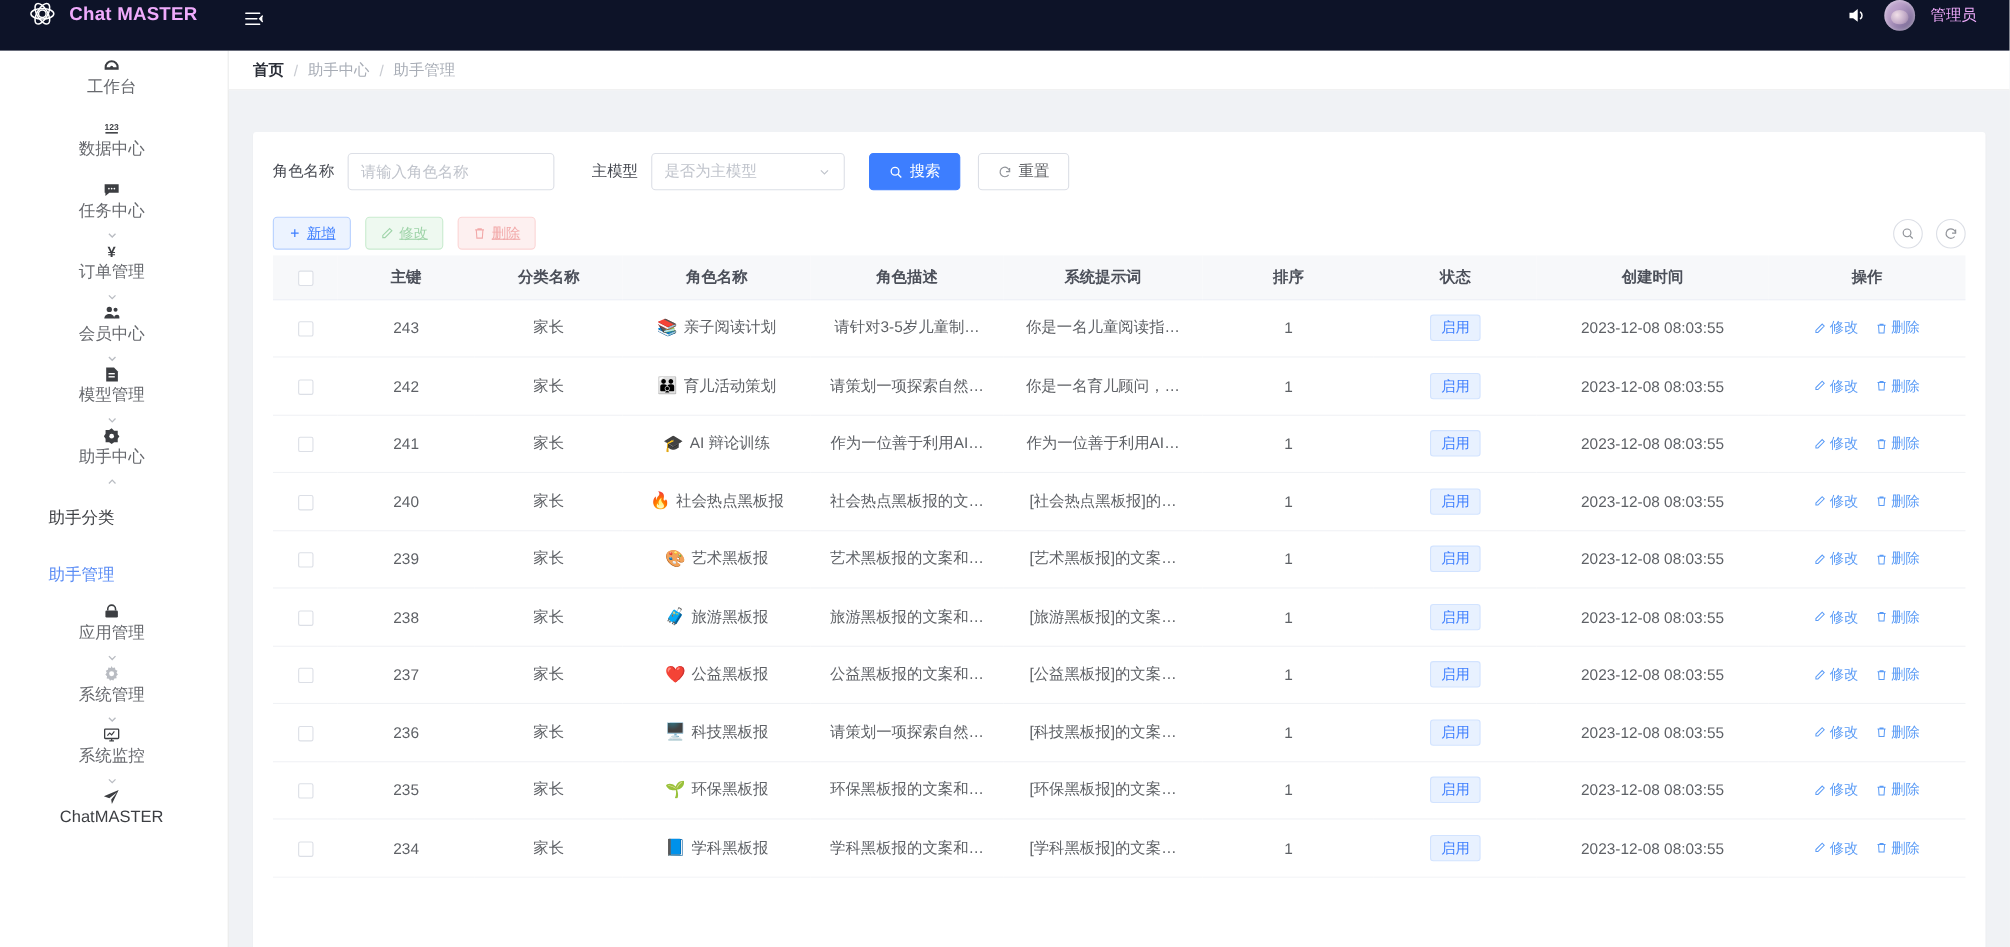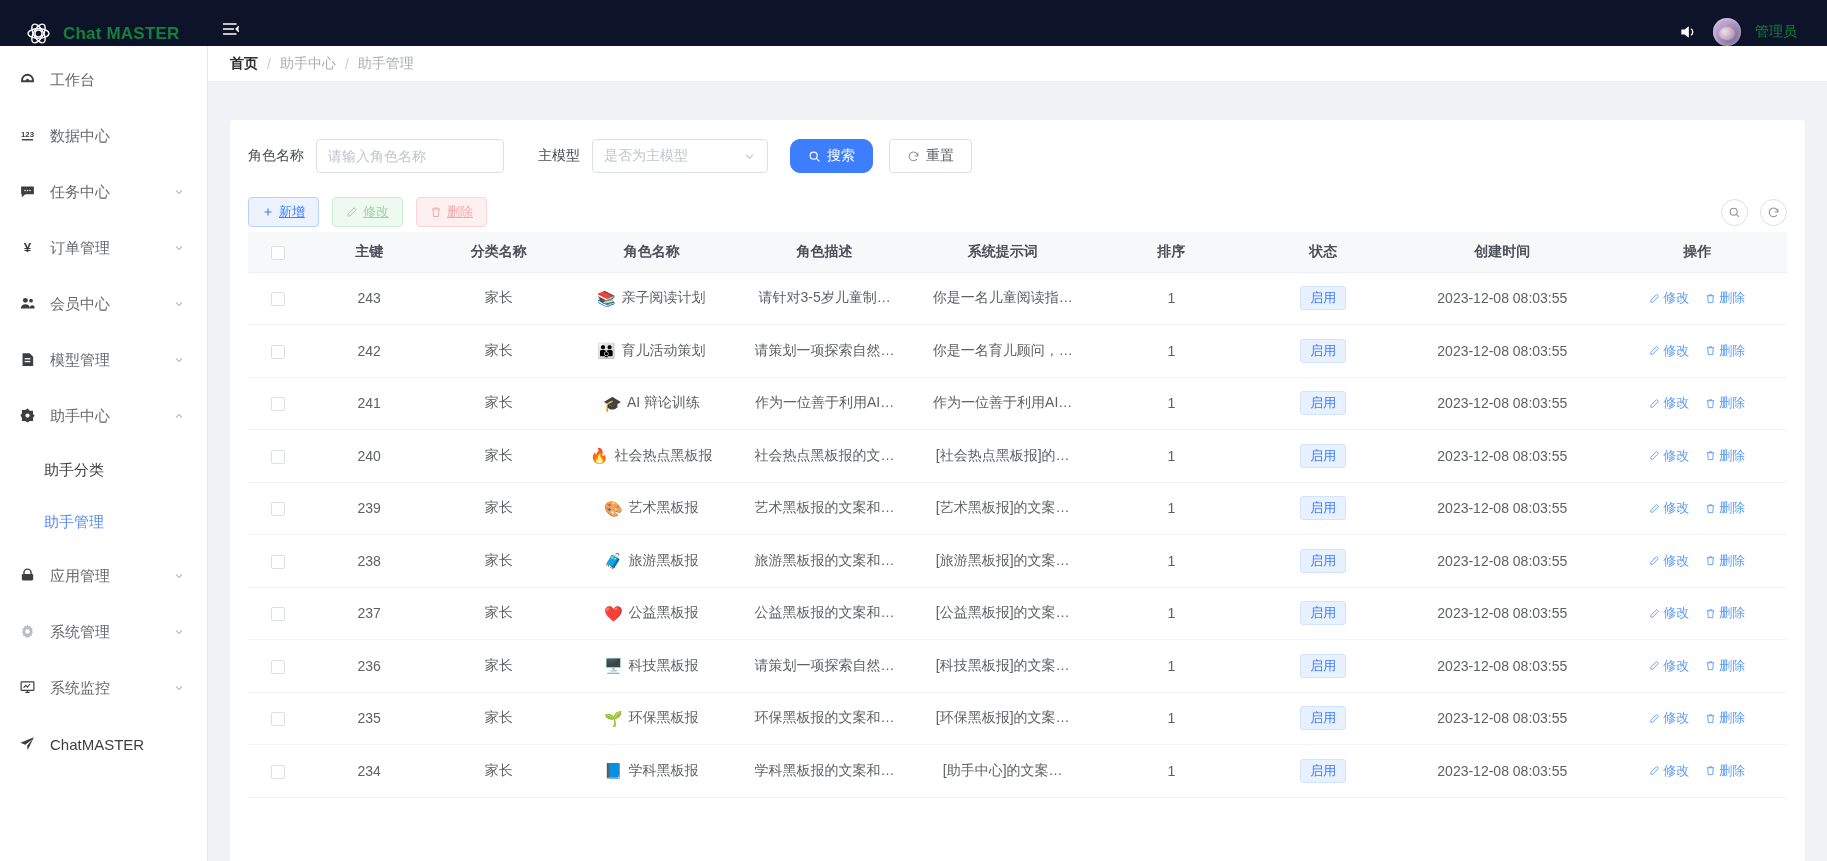--- a/index.html
+++ b/index.html
@@ -8,22 +8,22 @@
     font-family: "Liberation Sans", "DejaVu Sans", sans-serif;
     background: #f0f2f5;
     overflow: hidden;
   }
   body { display: flex; flex-direction: column; }
 
   
   .topbar {
     height: 46px; min-height: 46px;
     background: #0d1328;
-    display: flex; align-items: flex-end;
-    color: #15803d;
+    display: flex; align-items: flex-start;
+    color: #f0abfc;
     position: relative; z-index: 20;
   }
   .brand {
     display: flex; align-items: center; gap: 12px;
     width: 208px; padding-left: 26px;
   }
   .brand-logo { width: 25px; height: 25px; flex: 0 0 25px; }
   .brand-name { font-size: 17px; font-weight: bold; letter-spacing: .2px; }
   .collapse-btn {
     margin-left: 6px; width: 34px; height: 34px;
@@ -56,21 +56,21 @@
     width: 208px; min-width: 208px;
     background: #fff;
     border-right: 1px solid #e8e8e8;
     padding-top: 6px;
     overflow: hidden;
   }
   .nav-item {
     height: 56px; display: flex; align-items: center;
     padding: 0 22px 0 18px;
     color: #67696e; font-size: 15px; cursor: pointer;
-    gap: 14px;
+    flex-direction: column;
   }
   .nav-ico { width: 18px; height: 18px; flex: 0 0 18px; display: flex; align-items: flex-start; justify-content: center; color: #3c3e42; }
   .nav-label { flex: 1; white-space: nowrap; }
   .nav-arrow { width: 12px; height: 12px; color: #b9bcc2; flex: 0 0 12px; }
   .sub-item {
     height: 52px; display: flex; align-items: center;
     padding-left: 44px; font-size: 15px; color: #3c3e42; cursor: pointer;
   }
   .sub-item.active { color: #5a8cf5; }
 
@@ -108,21 +108,21 @@
   }
   .f-select .caret { margin-left: auto; color: #c0c4cc; display: flex; }
   .gap-lg { width: 34px; }
   .gap-md { width: 22px; }
   .btn {
     height: 34px; border-radius: 4px; display: inline-flex; align-items: center;
     justify-content: center; gap: 6px; font-size: 14px; cursor: pointer;
     padding: 0 17px; border: 1px solid transparent; white-space: nowrap;
     font-family: inherit;
   }
-  .btn-primary { background: #3d7eff; color: #fff; border-color: #3d7eff; border-radius: 10px; }
+  .btn-primary { background: #3d7eff; color: #fff; border-color: #3d7eff; }
   .btn-default { background: #fff; color: #606266; border-color: #dcdfe6; }
 
   
   .action-row { display: flex; align-items: center; height: 40px; gap: 13px; }
   .btn-sm { height: 30px; font-size: 13px; padding: 0 13px; border-radius: 4px;
             display: inline-flex; align-items: center; gap: 5px; cursor: pointer;
             border: 1px solid transparent; text-decoration: underline; }
   .btn-add { background: #ecf3ff; color: #3d7eff; border-color: #b6d0ff; }
   .btn-edit { background: #eef9f0; color: #9fd4a9; border-color: #c9ebcf; }
   .btn-del { background: #fdf0f0; color: #f2a9a9; border-color: #fbd5d5; }
@@ -784,21 +784,21 @@
                 </tr>
                 <tr>
                   <td><span class="cb"></span></td>
                   <td>234</td>
                   <td>家长</td>
                   <td><span class="role-cell">
                       <span class="emoji">📘</span>
                       <span>学科黑板报</span>
                     </span></td>
                   <td>学科黑板报的文案和…</td>
-                  <td>[助手中心]的文案…</td>
+                  <td>[学科黑板报]的文案…</td>
                   <td>1</td>
                   <td><span class="tag-on">启用</span></td>
                   <td>2023-12-08 08:03:55</td>
                   <td><span class="ops">
                       <span class="op-link">
                         <span>
                           <svg viewBox="0 0 24 24" width="11" height="11" fill="none" stroke="currentColor" stroke-width="2">
                             <path d="M16.5 3.5l4 4L8 20H4v-4z"></path>
                           </svg>
                         </span>

